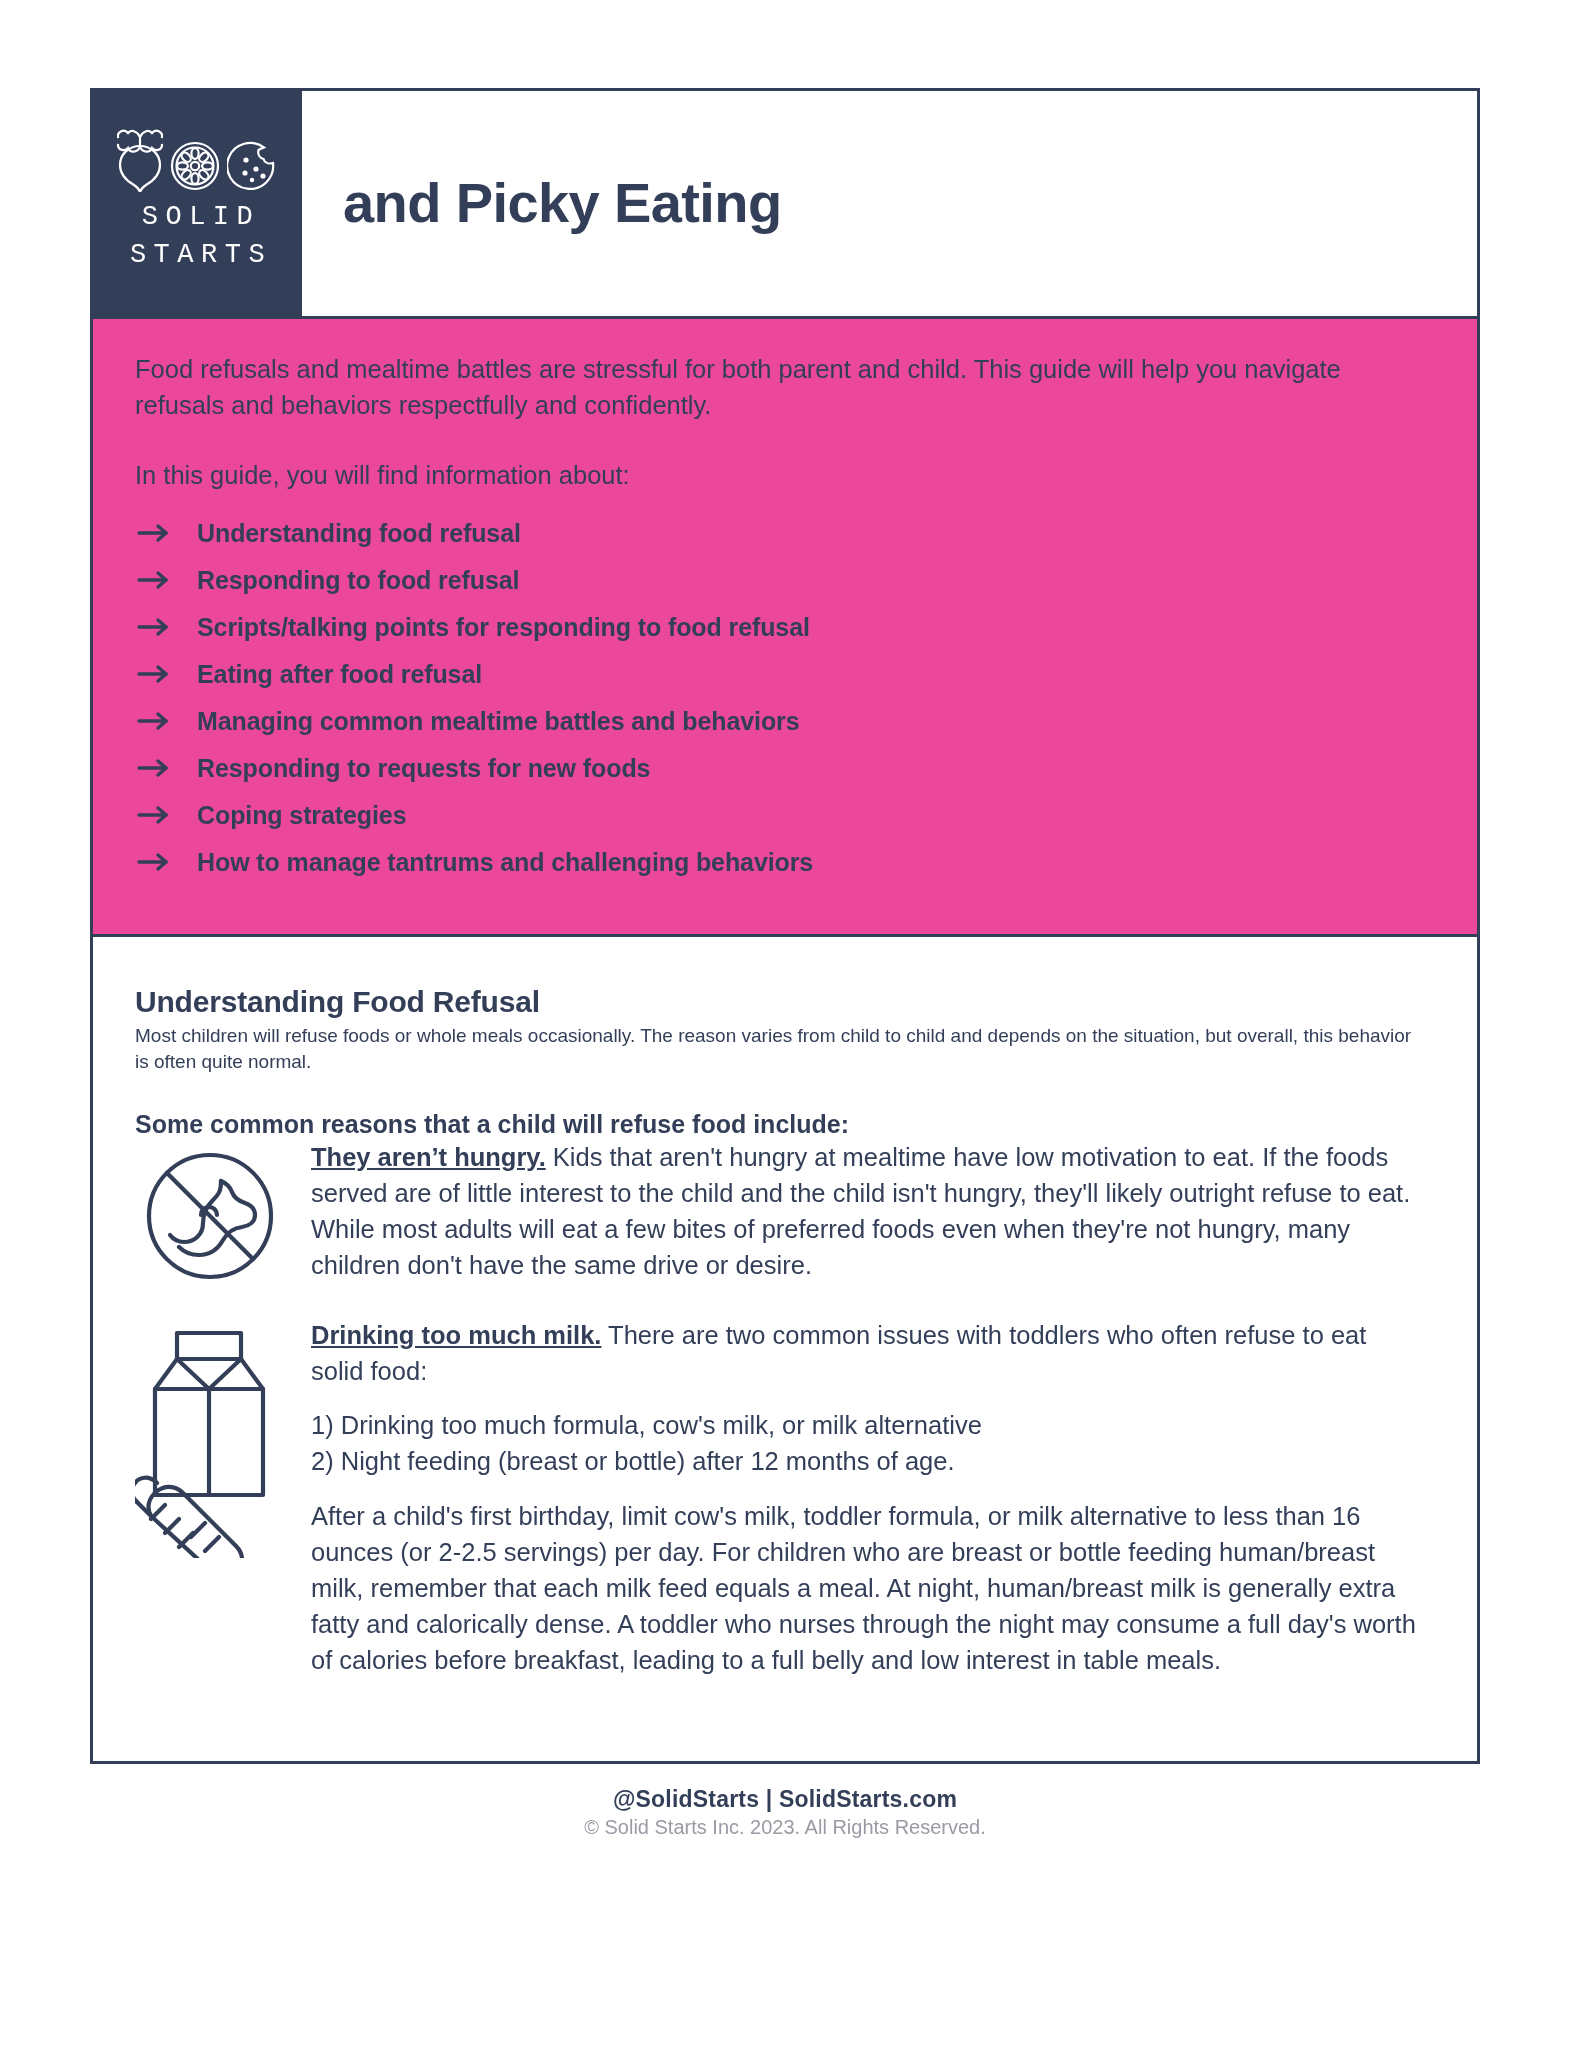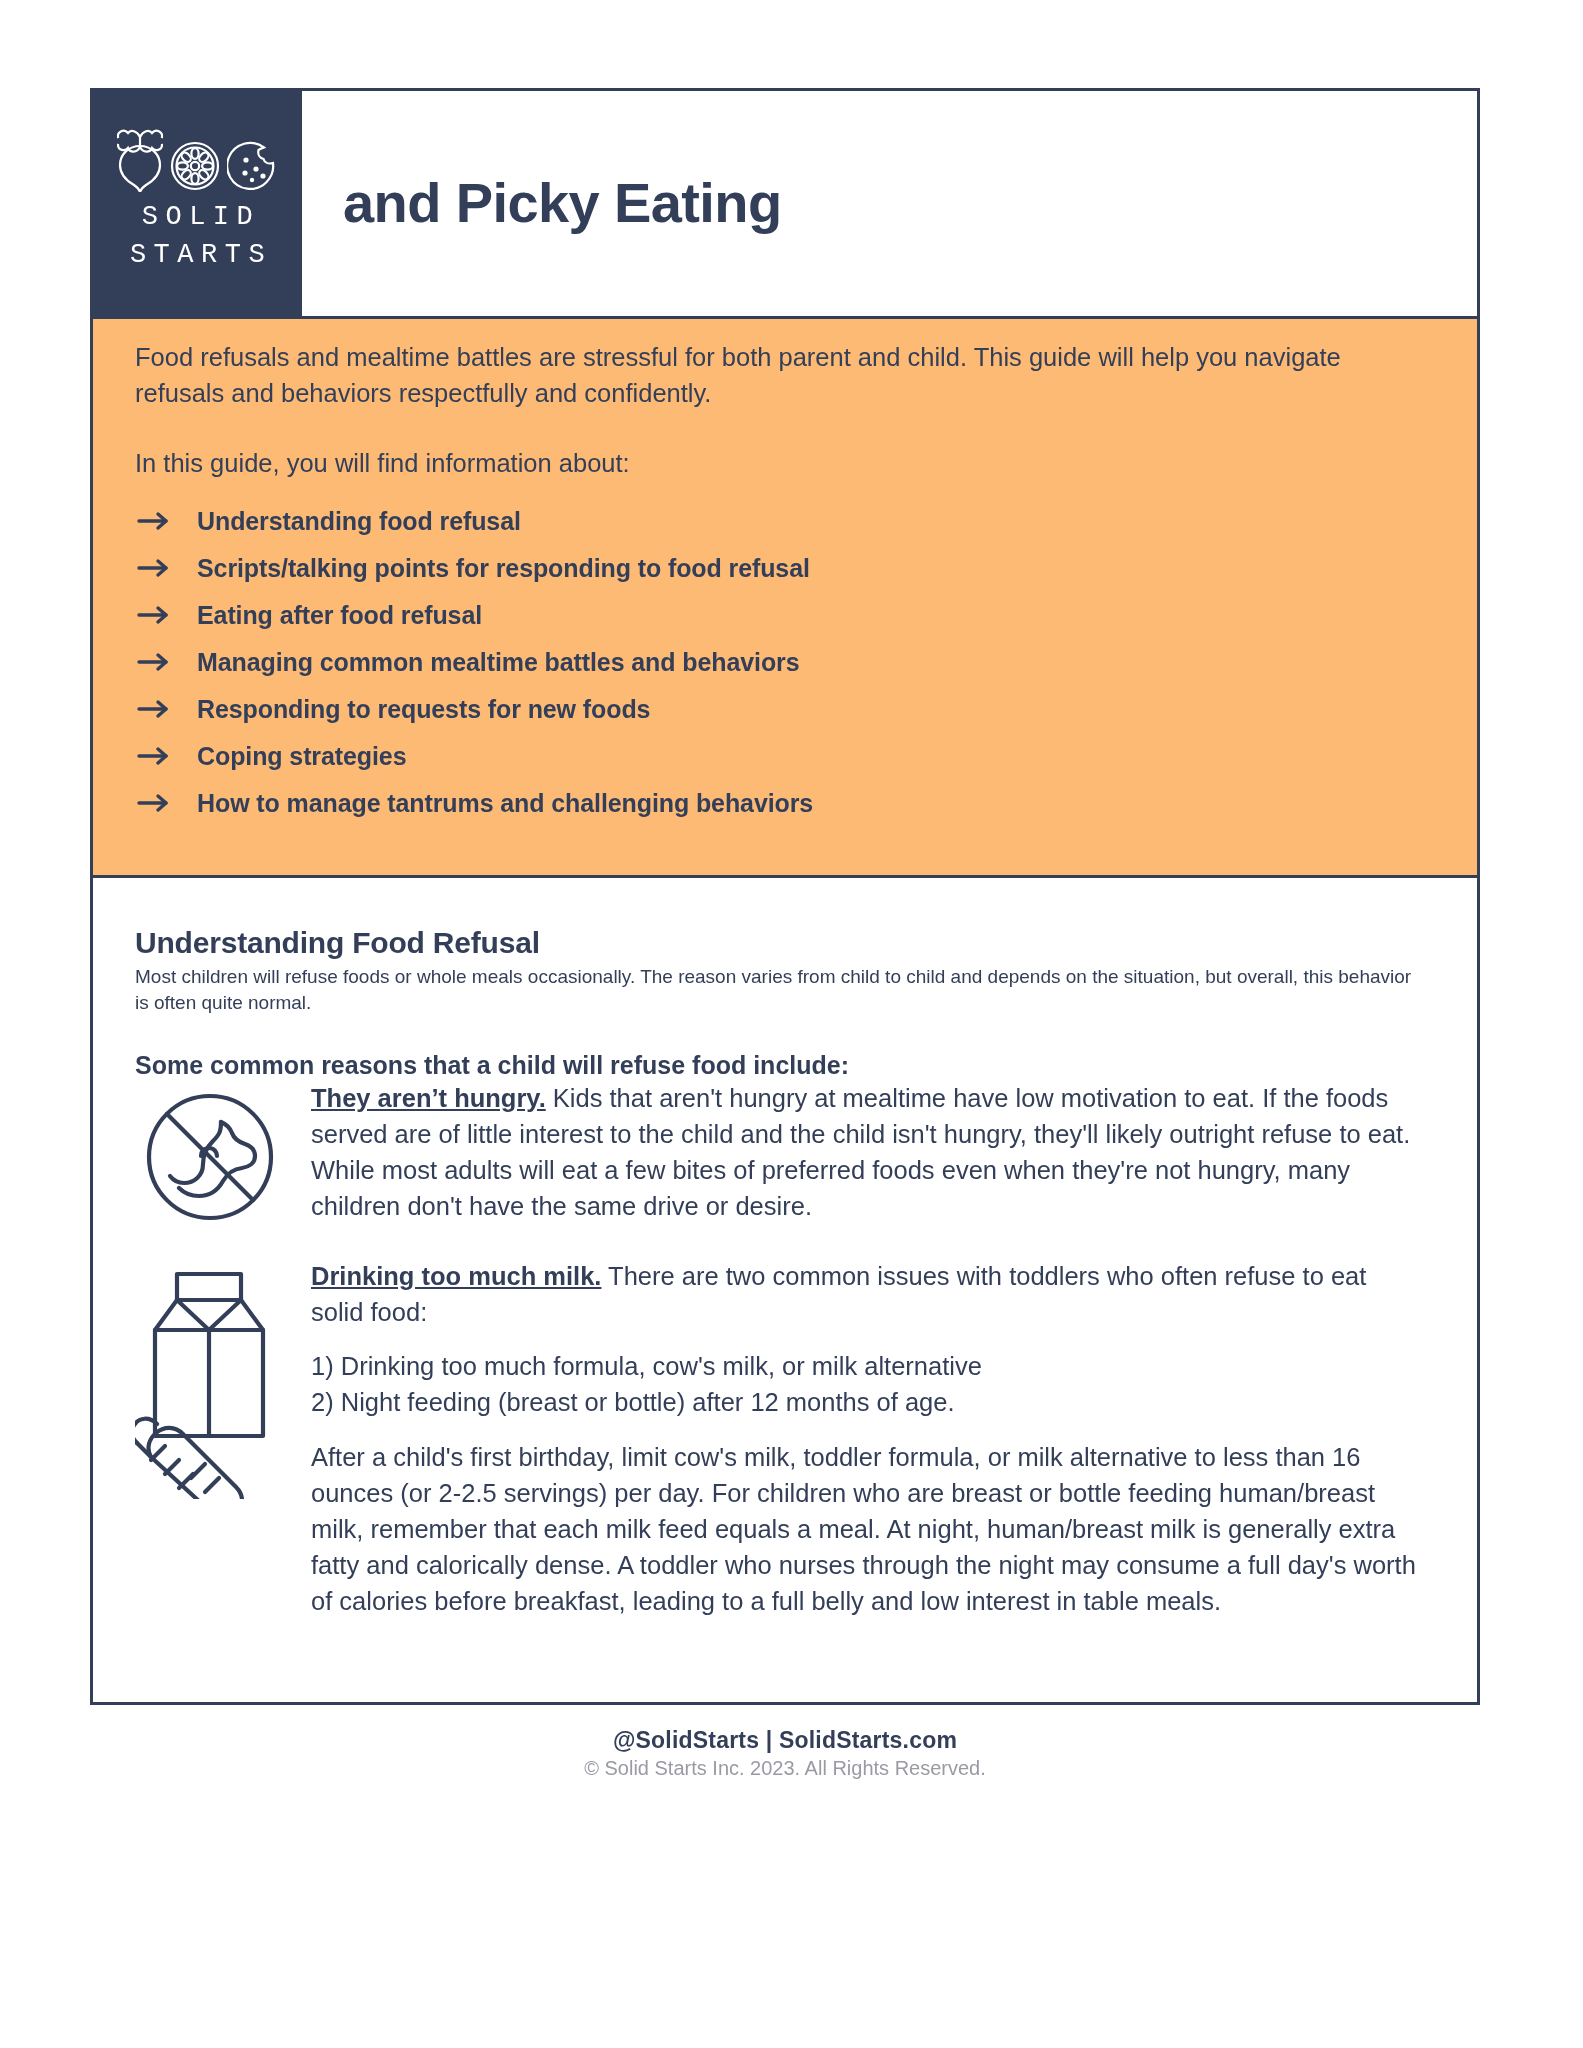--- a/index.html
+++ b/index.html
@@ -72,22 +72,22 @@
   .title-line {
     color: #333e58;
     font-size: 56px;
     font-weight: bold;
     line-height: 1.30;
     letter-spacing: -0.6px;
   }
 
   
   .intro {
-    background: #fdba74;
-    padding: 20px 52px 48px 42px;
+    background: #ec4899;
+    padding: 32px 52px 48px 42px;
     border-bottom: 3px solid #333e58;
   }
   .intro p {
     color: #333e58;
     font-size: 25.5px;
     line-height: 1.42;
   }
   .intro .lead { margin-bottom: 34px; }
   .intro .prompt { margin-bottom: 16px; }
 
@@ -245,20 +245,29 @@
           </span>
           <span class="toc-label">Understanding food refusal</span>
         </li>
         <li>
           <span class="arrow">
             <svg width="34" height="20" viewBox="0 0 34 20" fill="none" stroke="#333e58" stroke-width="3.4" stroke-linecap="round" stroke-linejoin="round">
                 <path d="M2 10 H29"></path>
                 <path d="M21 3 L29 10 L21 17"></path>
               </svg>
           </span>
+          <span class="toc-label">Responding to food refusal</span>
+        </li>
+        <li>
+          <span class="arrow">
+            <svg width="34" height="20" viewBox="0 0 34 20" fill="none" stroke="#333e58" stroke-width="3.4" stroke-linecap="round" stroke-linejoin="round">
+                <path d="M2 10 H29"></path>
+                <path d="M21 3 L29 10 L21 17"></path>
+              </svg>
+          </span>
           <span class="toc-label">Scripts/talking points for responding to food refusal</span>
         </li>
         <li>
           <span class="arrow">
             <svg width="34" height="20" viewBox="0 0 34 20" fill="none" stroke="#333e58" stroke-width="3.4" stroke-linecap="round" stroke-linejoin="round">
                 <path d="M2 10 H29"></path>
                 <path d="M21 3 L29 10 L21 17"></path>
               </svg>
           </span>
           <span class="toc-label">Eating after food refusal</span>

